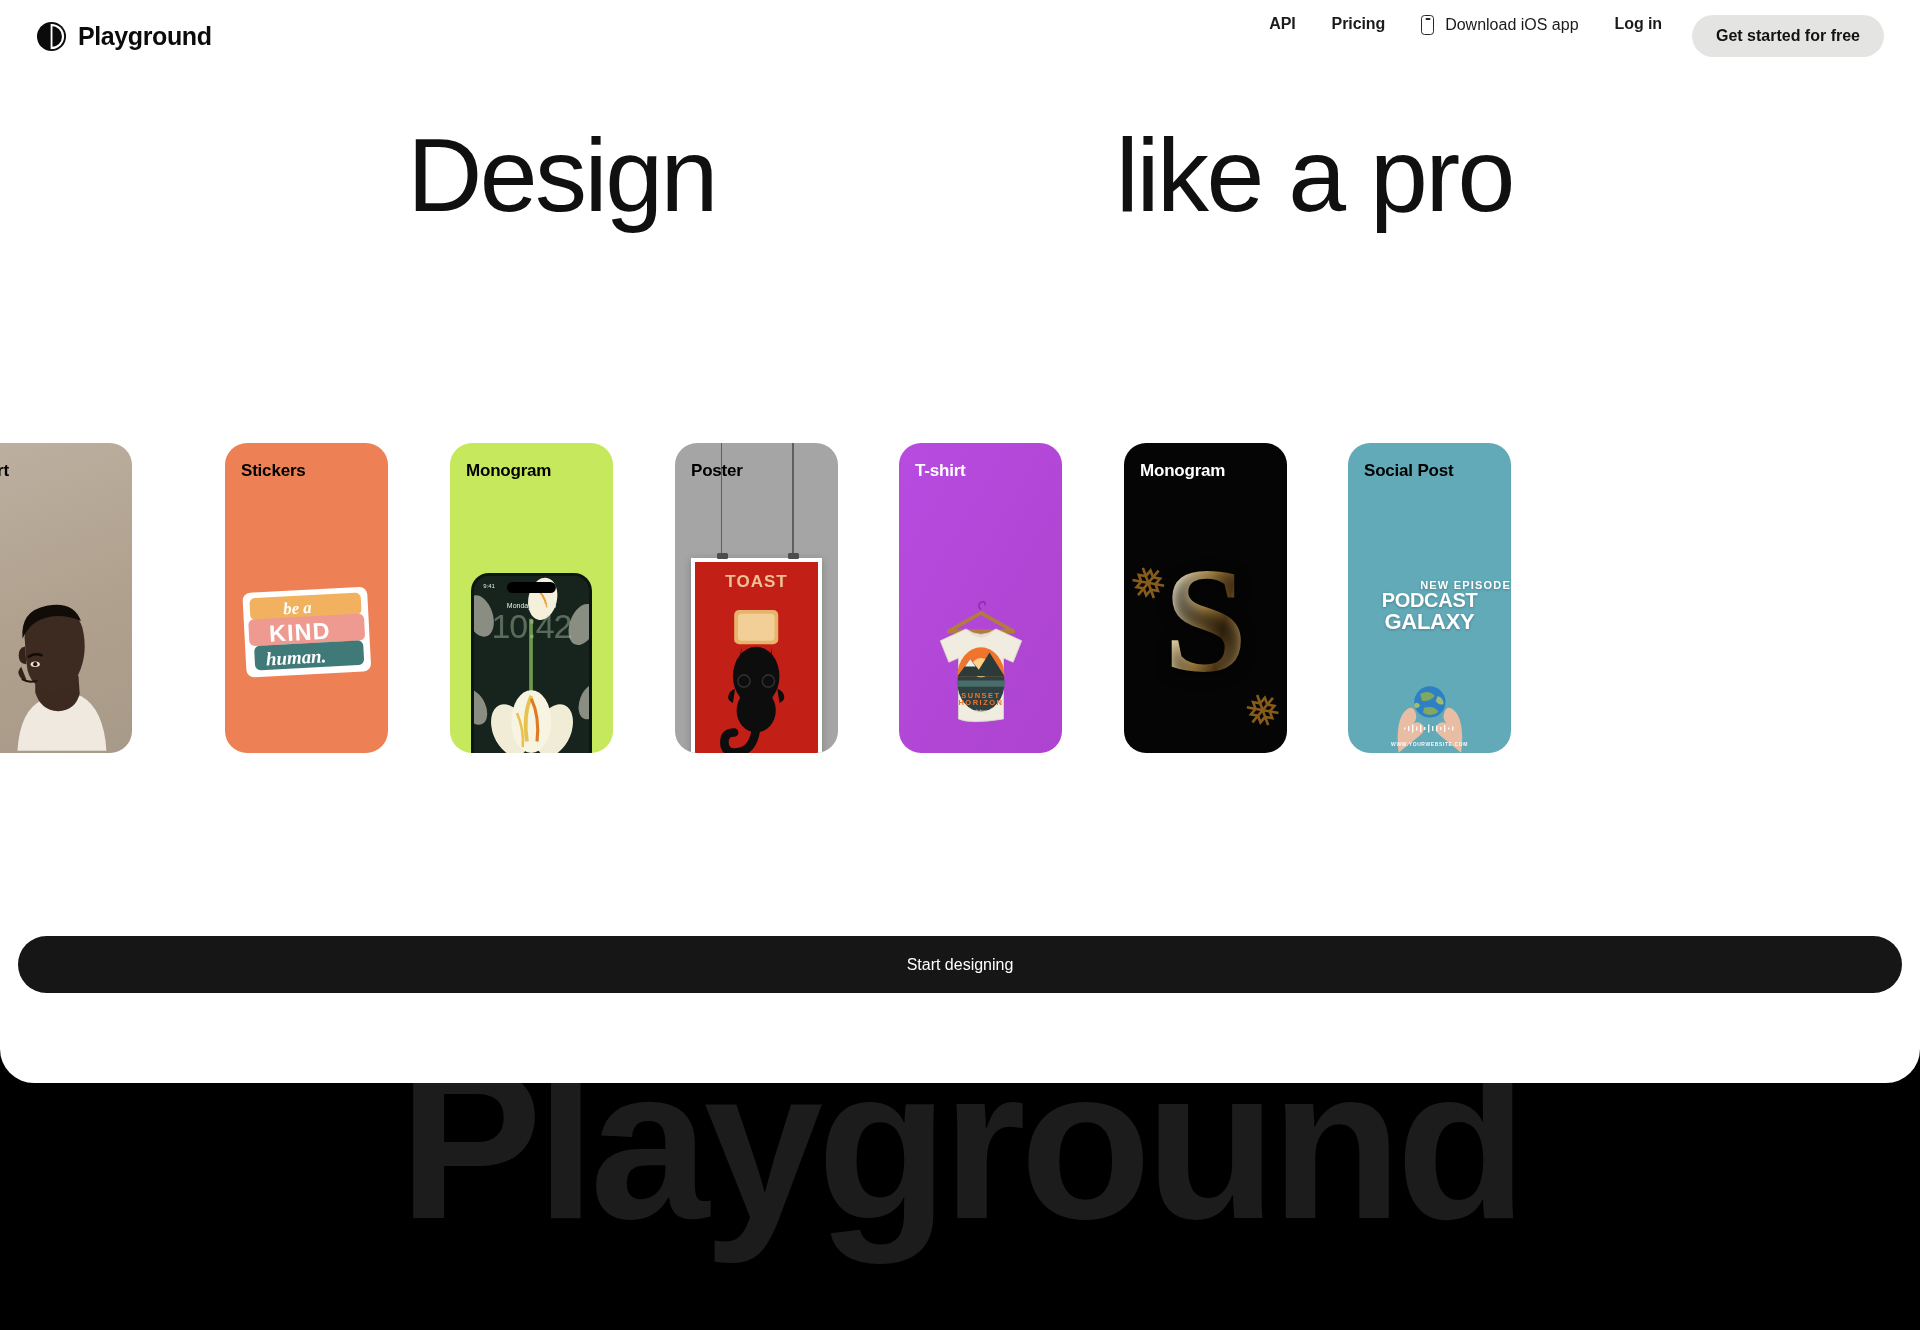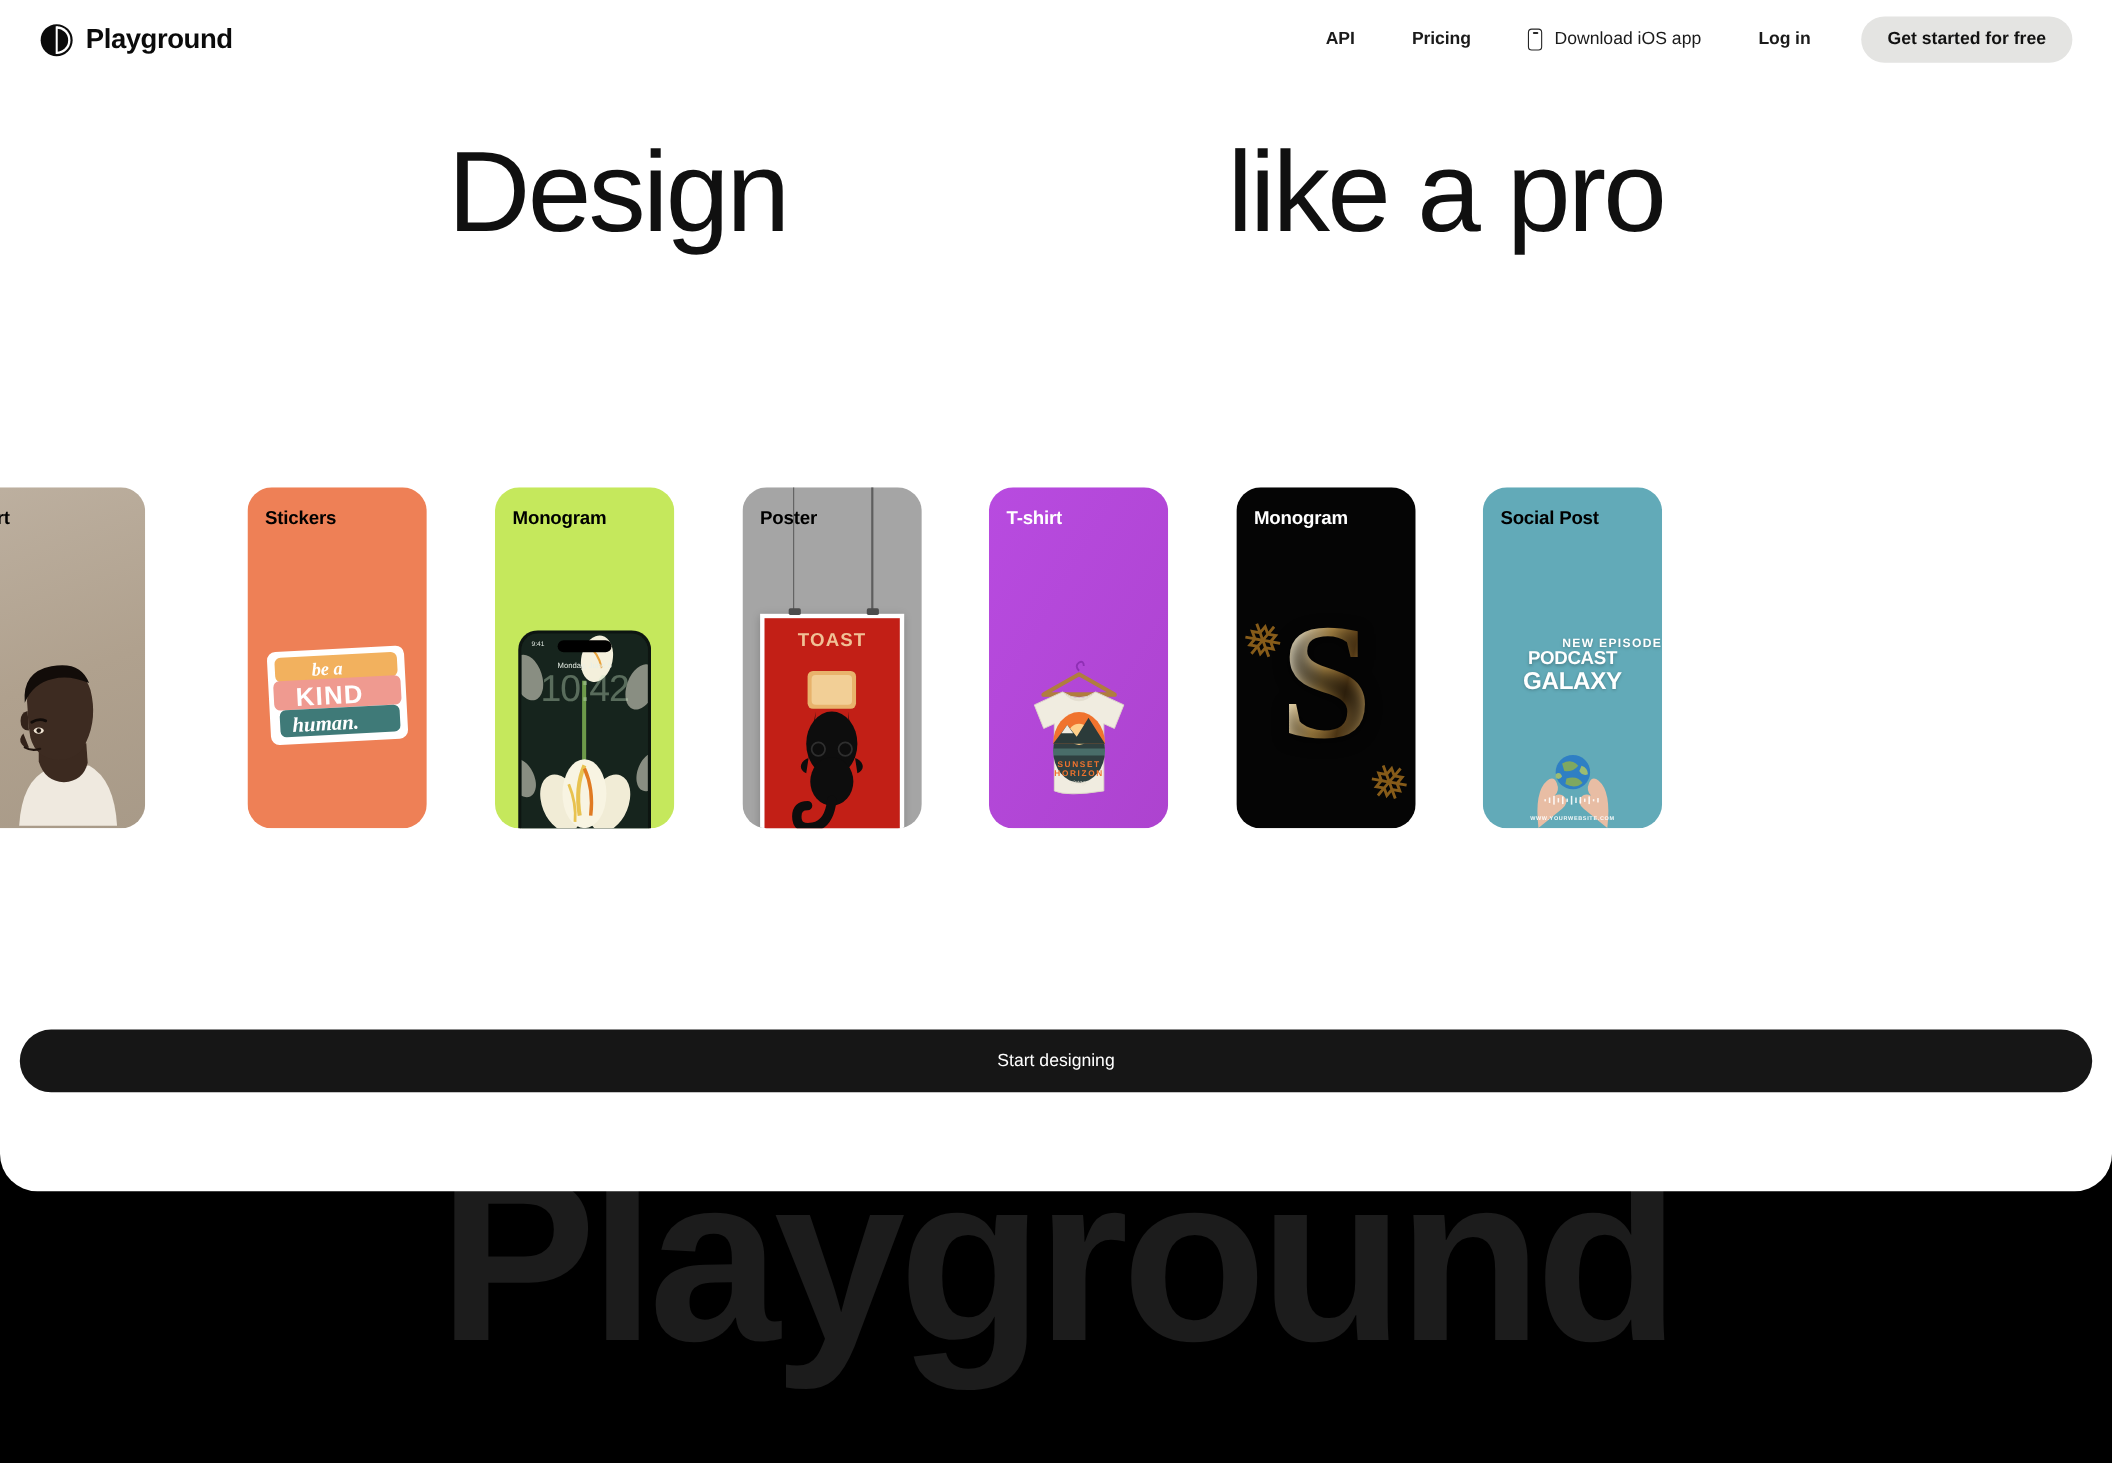--- a/index.html
+++ b/index.html
@@ -22,21 +22,21 @@
 
   
   #nav {
     position:absolute; left:0; top:0; width:1920px; height:72px;
     display:flex; align-items:center; padding:0 36px;
   }
   .brand { display:flex; align-items:center; gap:11px; cursor:pointer; }
   .brand-mark { width:31px; height:31px; flex:0 0 31px; display:block; }
   .brand-name { font-size:25px; font-weight:700; color:#0b0b0b; letter-spacing:-0.4px; }
 
-  .nav-right { margin-left:auto; display:flex; align-items:center; gap:16px; }
+  .nav-right { margin-left:auto; display:flex; align-items:flex-start; gap:0; }
   .nav-link {
     font-size:16px; font-weight:700; color:#1b1b1b; cursor:pointer;
     padding:0 18px; white-space:nowrap; letter-spacing:-0.1px;
   }
   .nav-ios { display:flex; align-items:center; gap:11px; padding:0 18px; cursor:pointer; }
   .nav-ios .lbl { font-size:16px; font-weight:400; color:#1b1b1b; white-space:nowrap; }
   .phone-icon { width:13px; height:20px; border:1.6px solid #262626; border-radius:3.5px; position:relative; }
   .phone-icon::after { content:""; position:absolute; top:2px; left:50%; transform:translateX(-50%);
     width:5px; height:1.6px; background:#262626; border-radius:1px; }
   .cta-pill {
@@ -122,21 +122,21 @@
     -webkit-background-clip:text; background-clip:text; color:transparent;
     text-shadow:0 3px 14px rgba(0,0,0,.65);
   }
   .mono-flourish { position:absolute; color:#a4701f; font-size:44px; opacity:.82; }
 
   
   .soc-bg { background:#62aab8; }
   .soc-copy { position:absolute; left:0; top:44%; width:100%; text-align:center; z-index:3; color:#fff;
     text-shadow:0 1px 3px rgba(0,0,0,.25); }
   .soc-k1 { font-size:11px; font-weight:700; letter-spacing:1.2px;text-align:right; }
-  .soc-k2 { font-size:17px; font-weight:700; letter-spacing:-0.3px; line-height:.97; }
+  .soc-k2 { font-size:20px; font-weight:700; letter-spacing:-0.3px; line-height:.97; }
   .soc-k3 { font-size:22px; font-weight:700; letter-spacing:-0.3px; line-height:.97; }
   .soc-hands { position:absolute; left:20%; bottom:0; width:60%; height:38%; z-index:2; }
   .soc-url { position:absolute; bottom:6px; left:0; width:100%; text-align:center;
     font-size:5px; font-weight:700; color:#fff; letter-spacing:.6px; z-index:4; opacity:.92; }
   .soc-wave { position:absolute; bottom:16px; left:0; width:100%; text-align:center; z-index:4; }
 
   
   #start-btn {
     position:absolute; left:18px; top:936px; width:1884px; height:57px;
     background:#161616; color:#fff; border:none; border-radius:999px;

